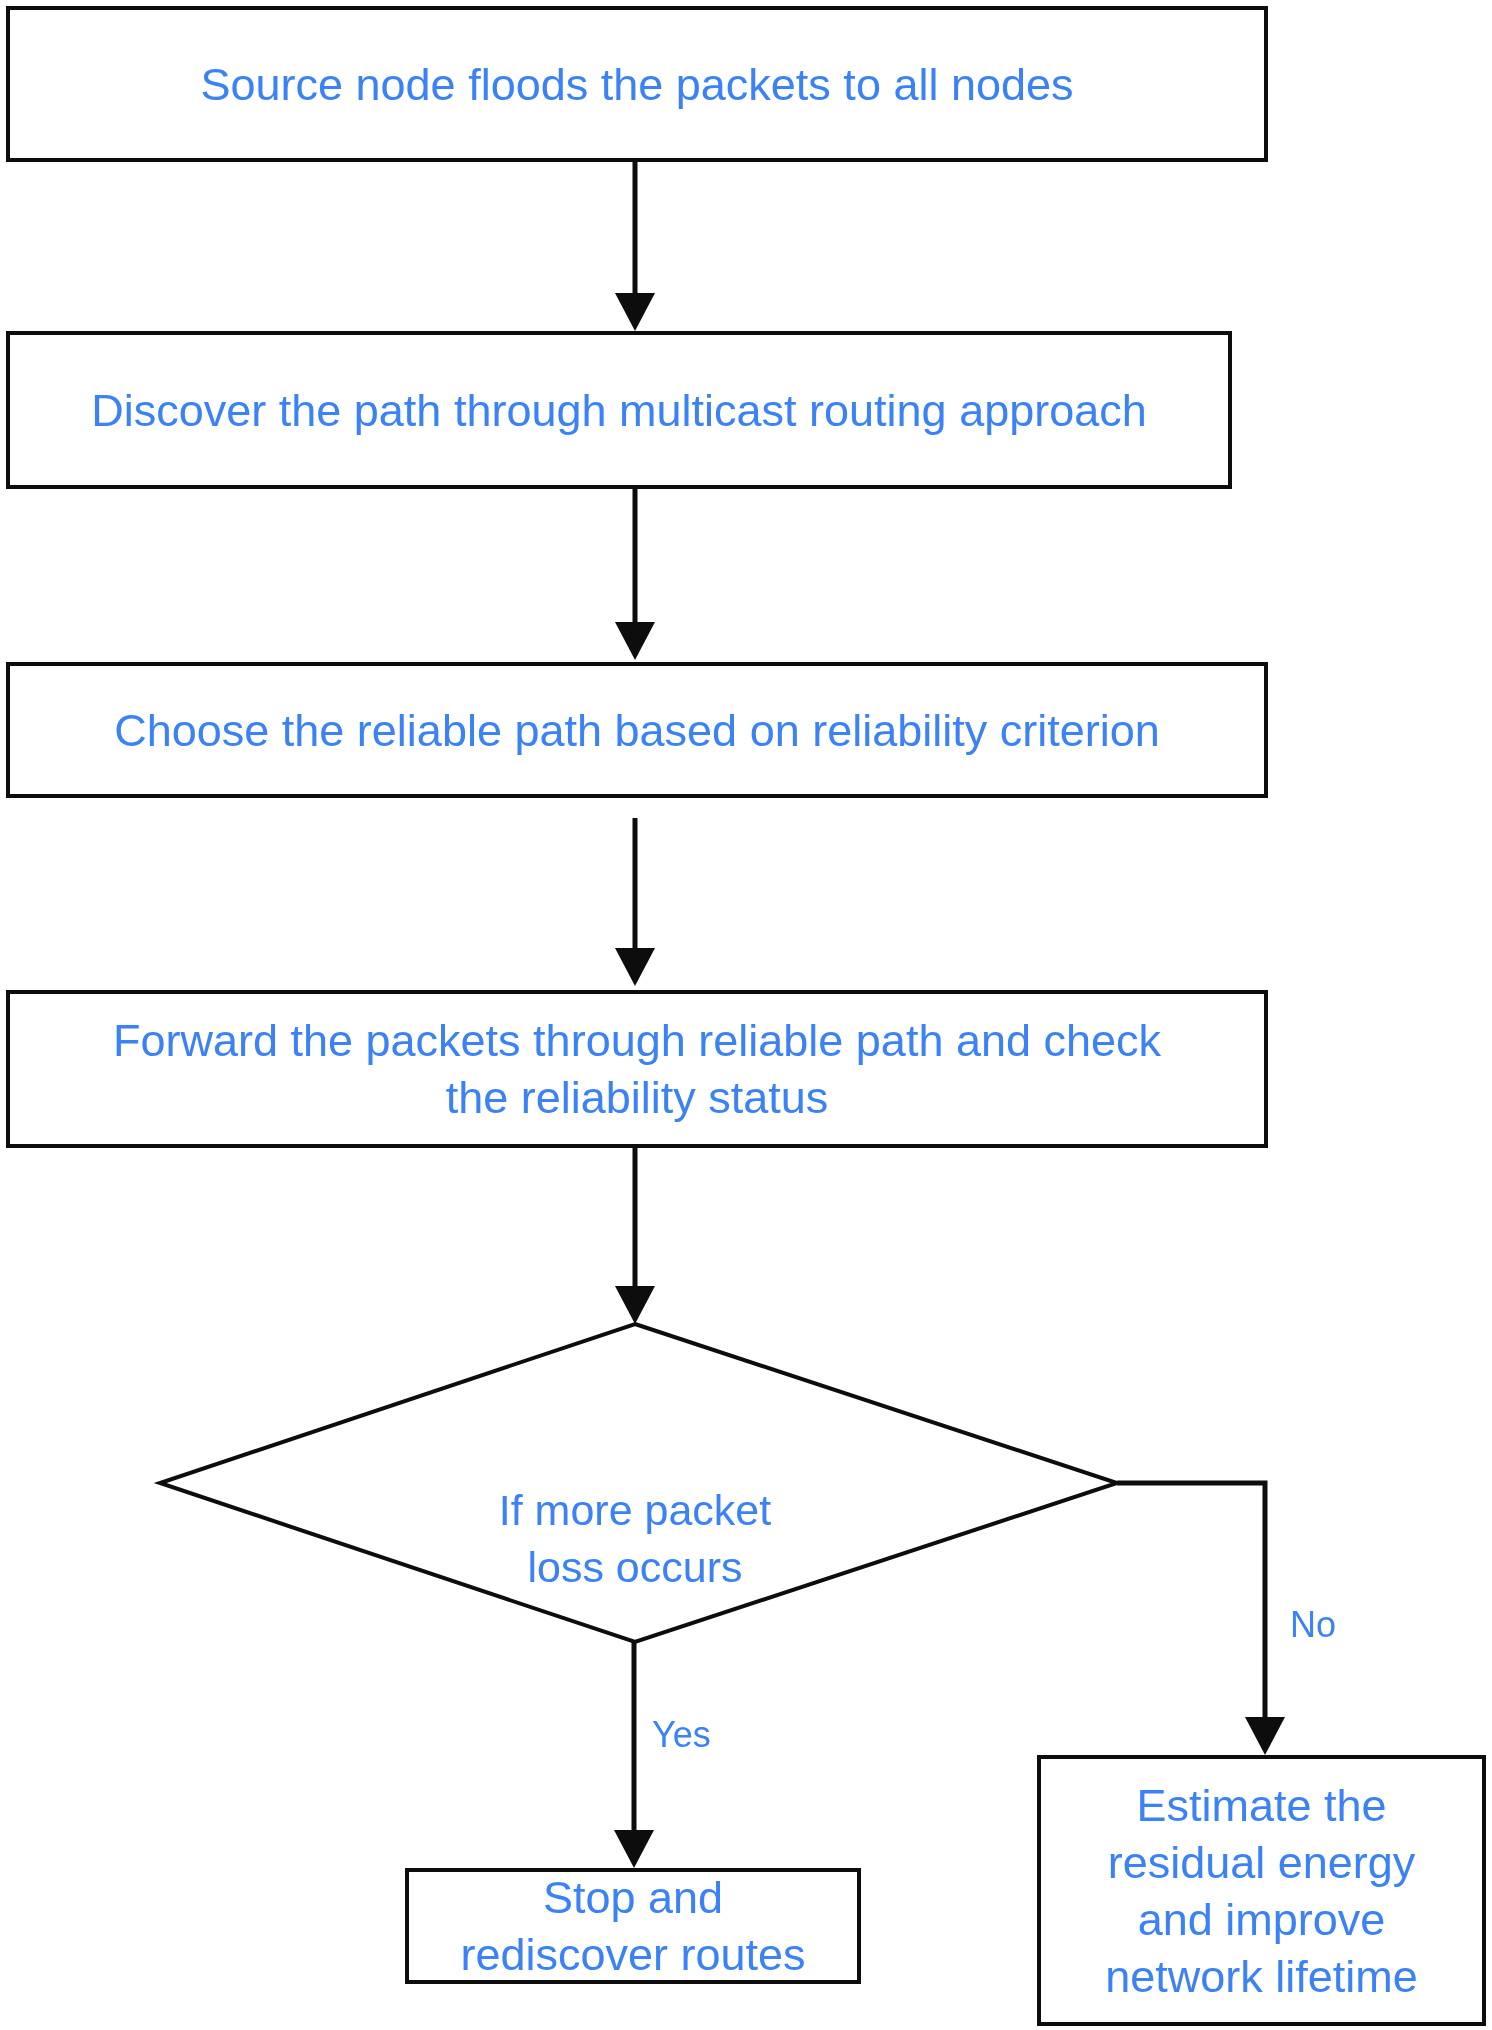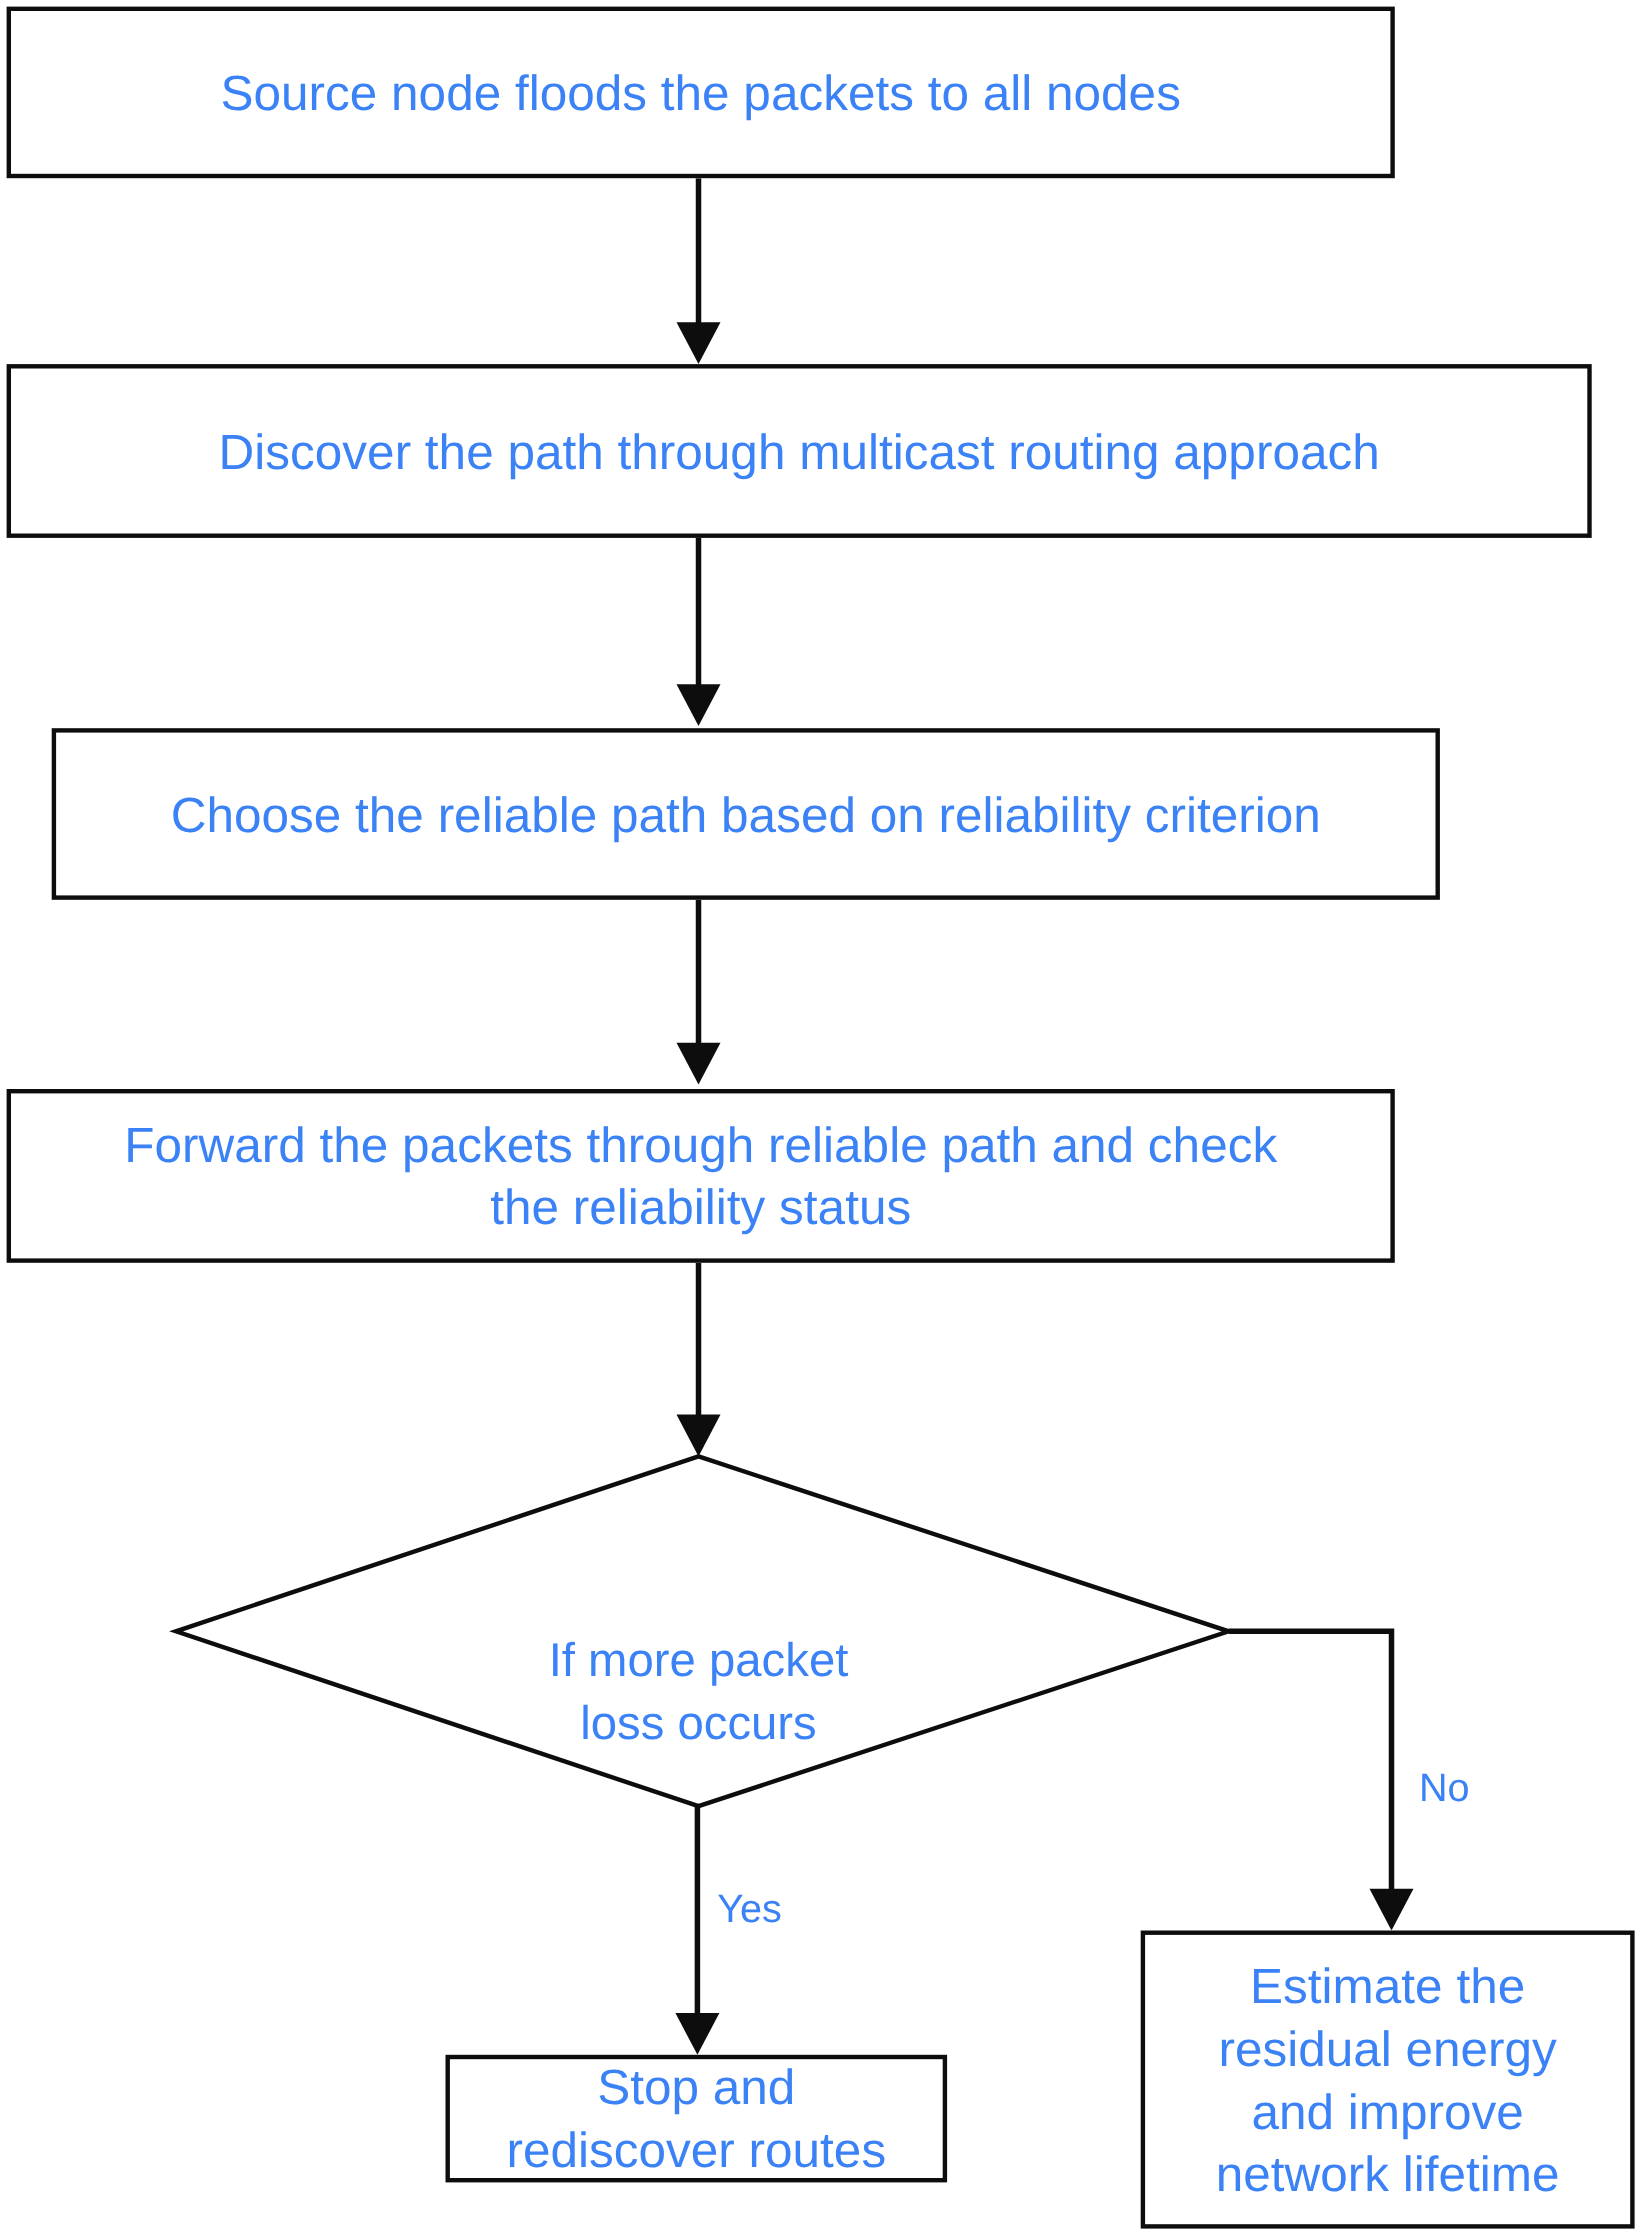--- a/index.html
+++ b/index.html
@@ -33,22 +33,22 @@
     flex-direction: column;
     align-items: center;
     justify-content: center;
     text-align: center;
     font-size: 45px;
     line-height: 57px;
     z-index: 1;
   }
   .node span { display: block; }
   .node-source   { left: 6px;    top: 6px;    width: 1262px; height: 156px; }
-  .node-discover { left: 6px;    top: 331px;  width: 1441px; height: 158px; }
-  .node-choose   { left: 6px;    top: 662px;  width: 1262px; height: 156px; margin-left: 41px; }
+  .node-discover { left: 6px;    top: 331px;  width: 1226px; height: 158px; }
+  .node-choose   { left: 6px;    top: 662px;  width: 1262px; height: 136px; }
   .node-forward  { left: 6px;    top: 990px;  width: 1262px; height: 158px; padding: 4px 40px; }
   .node-stop     { left: 405px;  top: 1868px; width: 456px;  height: 116px; }
   .node-estimate { left: 1037px; top: 1755px; width: 449px;  height: 271px; }
   .diamond-label {
     position: absolute;
     left: 335px;
     top: 1482px;
     width: 600px;
     text-align: center;
     font-size: 43px;

